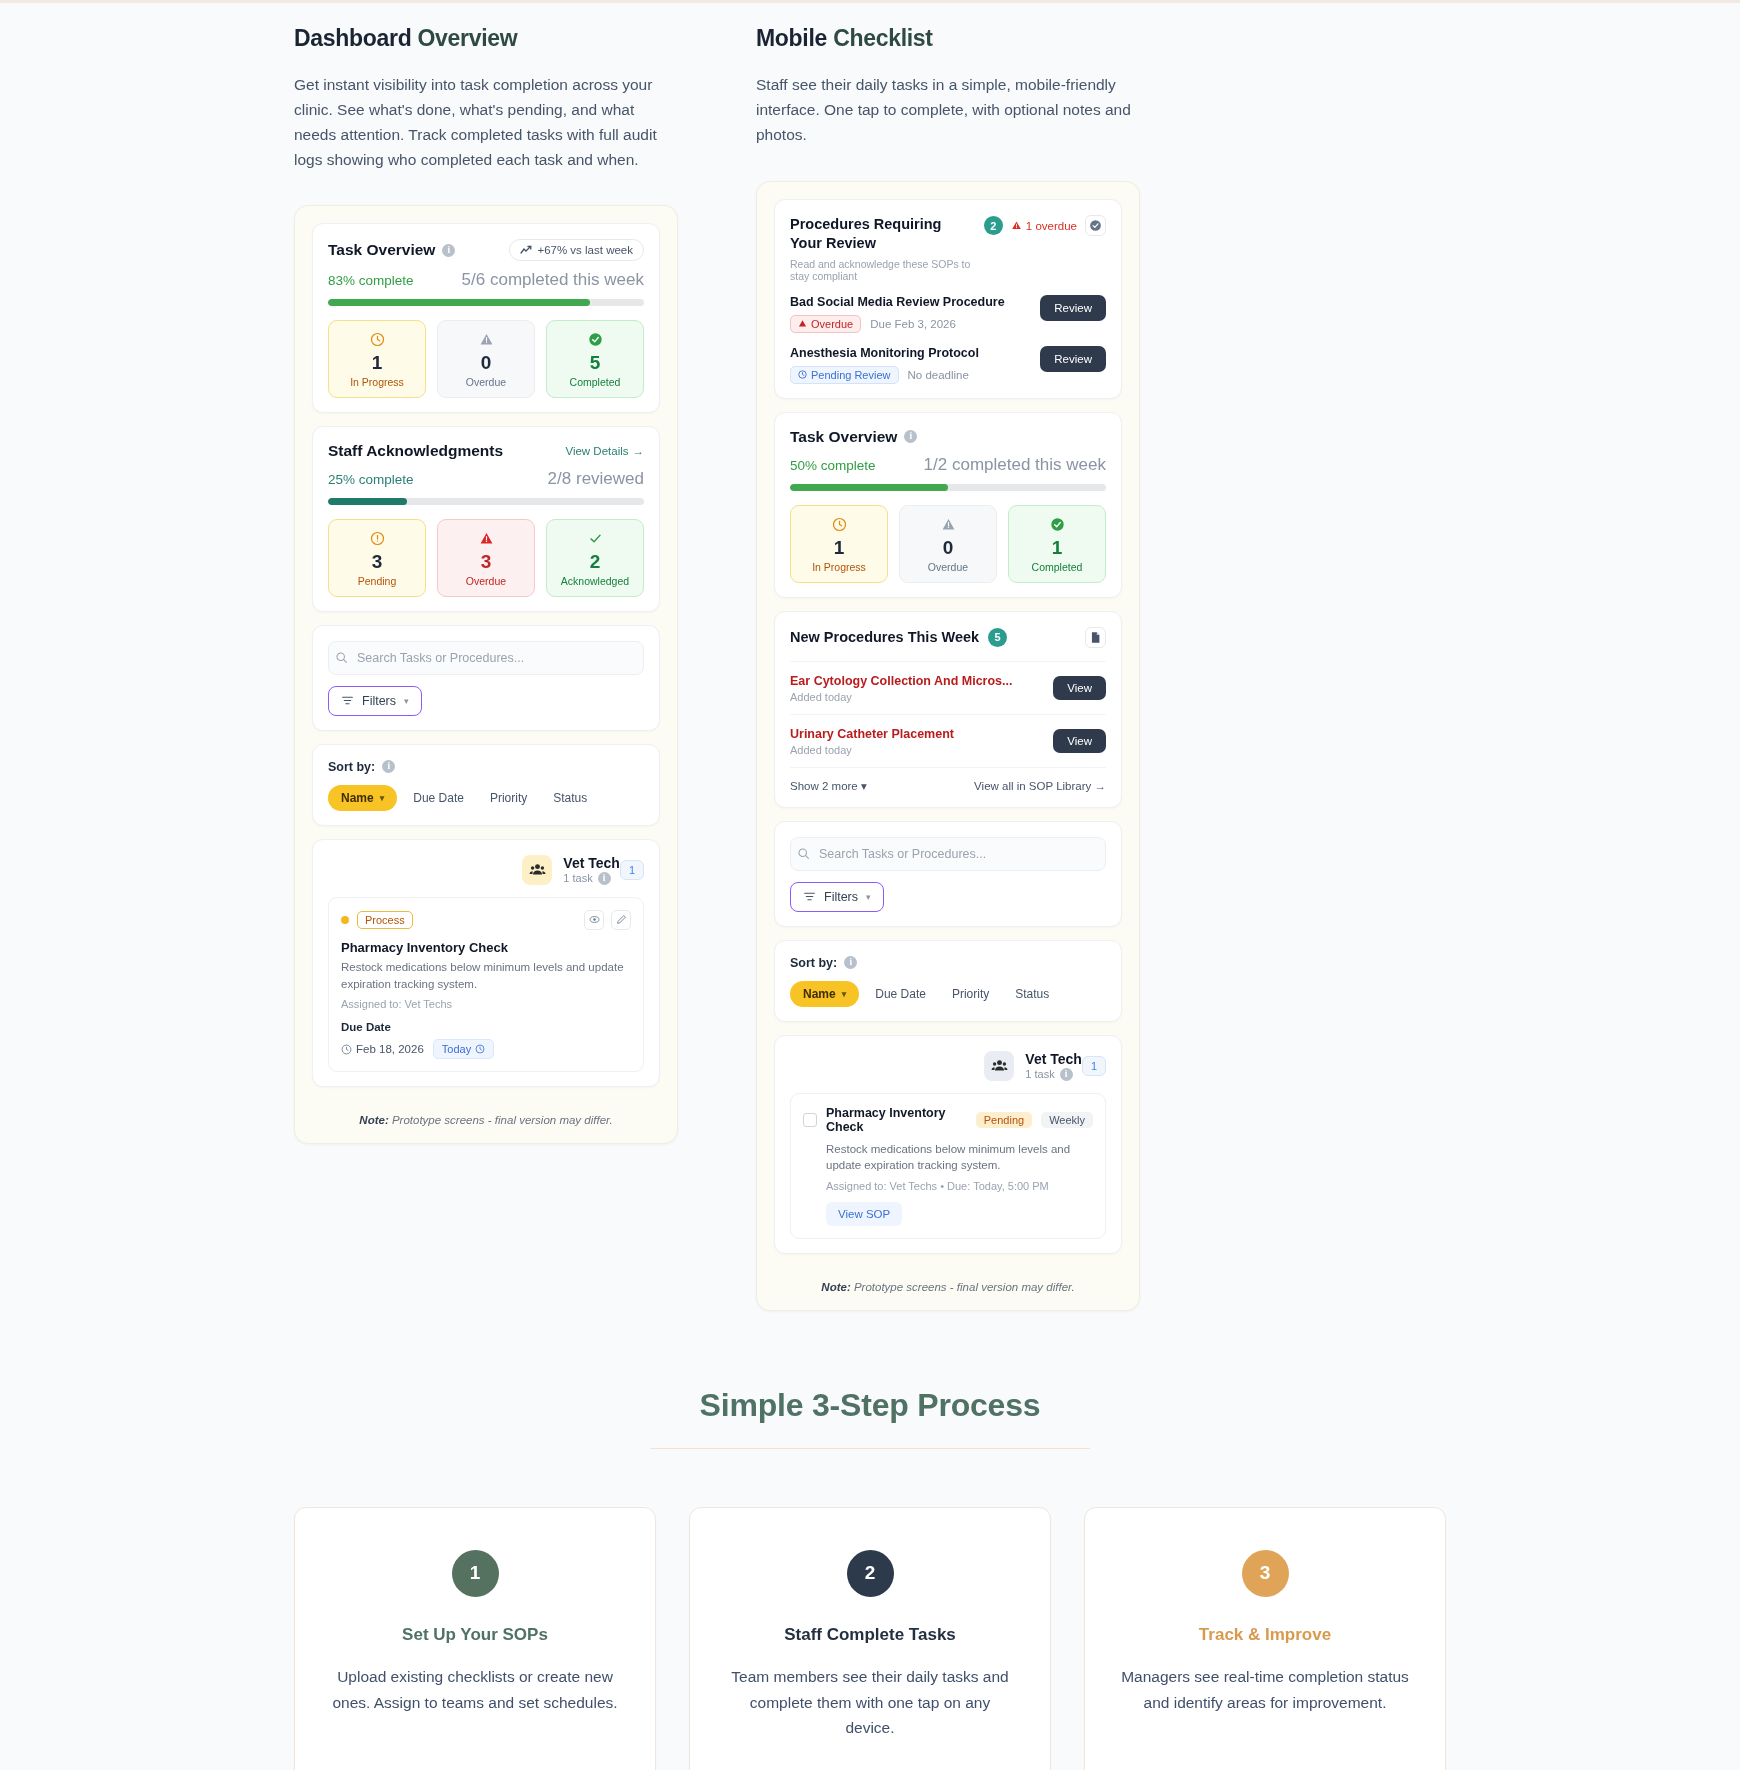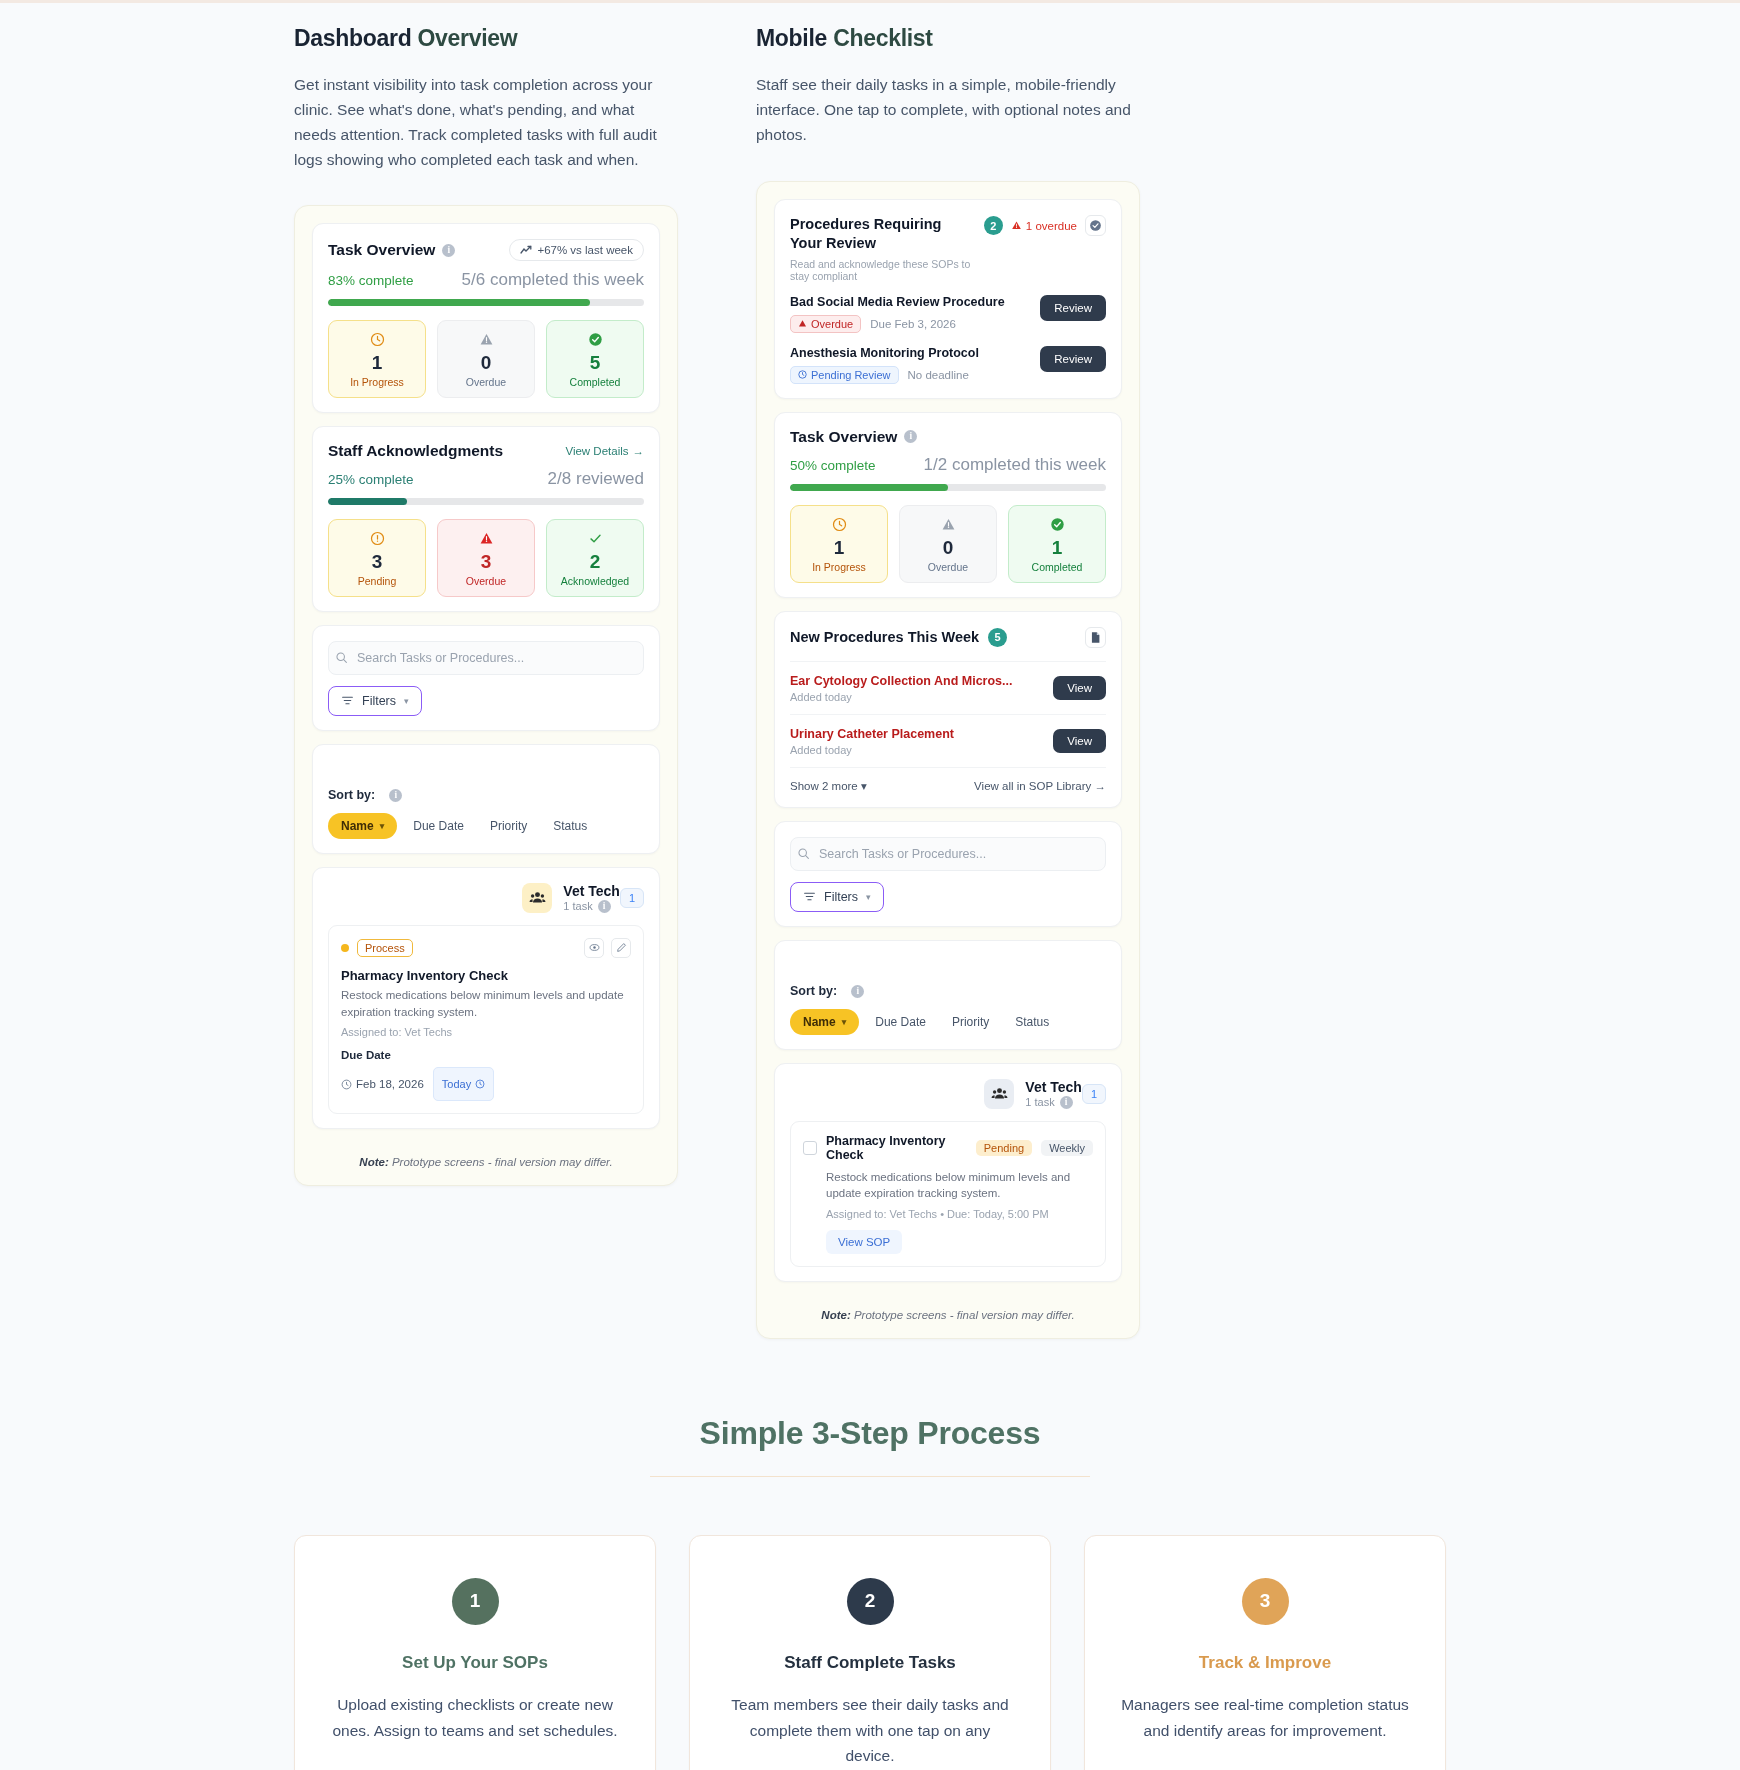--- a/index.html
+++ b/index.html
@@ -94,21 +94,21 @@
     border: 1px solid #eceff2; background: #fafbfc; border-radius: 8px;
     padding: 9px 6px; font-size: 12.5px; color: #9aa3af;
   }
   .filters-btn {
     margin-top: 11px; display: inline-flex; align-items: center; gap: 8px;
     border: 1px solid #8b5cf6; border-radius: 8px; background: #fff;
     padding: 7px 12px; font-size: 12.5px; color: #334155;
   }
   .chev { font-size: 9px; color: #8a94a3; }
 
-  .sortby { display: flex; align-items: flex-end; gap: 14px; font-size: 12.5px; font-weight: bold; color: #1e293b; margin-top: 28px; }
+  .sortby { display: flex; align-items: flex-start; gap: 7px; font-size: 12.5px; font-weight: bold; color: #1e293b; }
   .sort-opts { display: flex; align-items: center; gap: 6px; margin-top: 11px; }
   .sort-pill {
     background: #f7c325; color: #3f2d06; border-radius: 999px;
     padding: 6px 13px; font-size: 12px; font-weight: bold;
     display: inline-flex; align-items: center; gap: 6px;
   }
   .sort-opt { padding: 6px 10px; font-size: 12px; color: #475569; }
 
   
   .team-head { display: flex; align-items: center; justify-content: flex-end; }
@@ -126,21 +126,21 @@
   .prio-left { display: flex; align-items: center; gap: 8px; }
   .dot-amber { width: 8px; height: 8px; border-radius: 50%; background: #f5b71d; }
   .prio-chip { border: 1px solid #f0b93c; color: #b45309; font-size: 11px; border-radius: 5px; padding: 2px 7px; }
   .icon-btn { width: 20px; height: 20px; border: 1px solid #e6e9ec; border-radius: 5px; display:flex;align-items:center;justify-content:center;background:#fff; }
   .task-title { font-size: 13px; font-weight: bold; color: #101828; margin-top: 10px; }
   .task-desc { font-size: 11.5px; color: #6b7280; line-height: 1.45; margin-top: 4px; }
   .task-meta { font-size: 11px; color: #9aa3af; margin-top: 6px; }
   .due-label { font-size: 11.5px; font-weight: bold; color: #1e293b; margin-top: 11px; }
   .due-row { display: flex; align-items: center; gap: 9px; margin-top: 6px; }
   .due-date { font-size: 11.5px; color: #475569; display:flex; align-items:center; gap:4px; }
-  .today-chip { background: #eff5fe; border:1px solid #dbe8fb; color:#3b6fd4; font-size: 11px; border-radius: 5px; padding: 10px 8px; display:flex;align-items:center;gap:4px;}
+  .today-chip { background: #eff5fe; border:1px solid #dbe8fb; color:#3b6fd4; font-size: 11px; border-radius: 5px; padding: 3px 8px; display:flex;align-items:center;gap:4px;}
 
   .note { text-align: center; font-size: 11.5px; color: #6b7280; font-style: italic; padding: 14px 0 5px 0; }
   .note b { font-style: italic; color: #374151; }
 
   
   .sop-head-row { display: flex; align-items: flex-start; justify-content: space-between; gap: 10px; }
   .sop-title { font-size: 14.5px; font-weight: bold; color: #101828; line-height: 1.26; max-width: 190px; }
   .sop-sub { font-size: 10.5px; color: #9aa3af; margin-top: 6px; }
   .badge-teal { background: #2a9d8f; color: #fff; font-size: 11px; font-weight: bold; width: 19px; height: 19px; border-radius: 50%; display:flex;align-items:center;justify-content:center; }
   .overdue-mini { color:#d93025; font-size: 11.5px; display:flex;align-items:center;gap:4px; }

